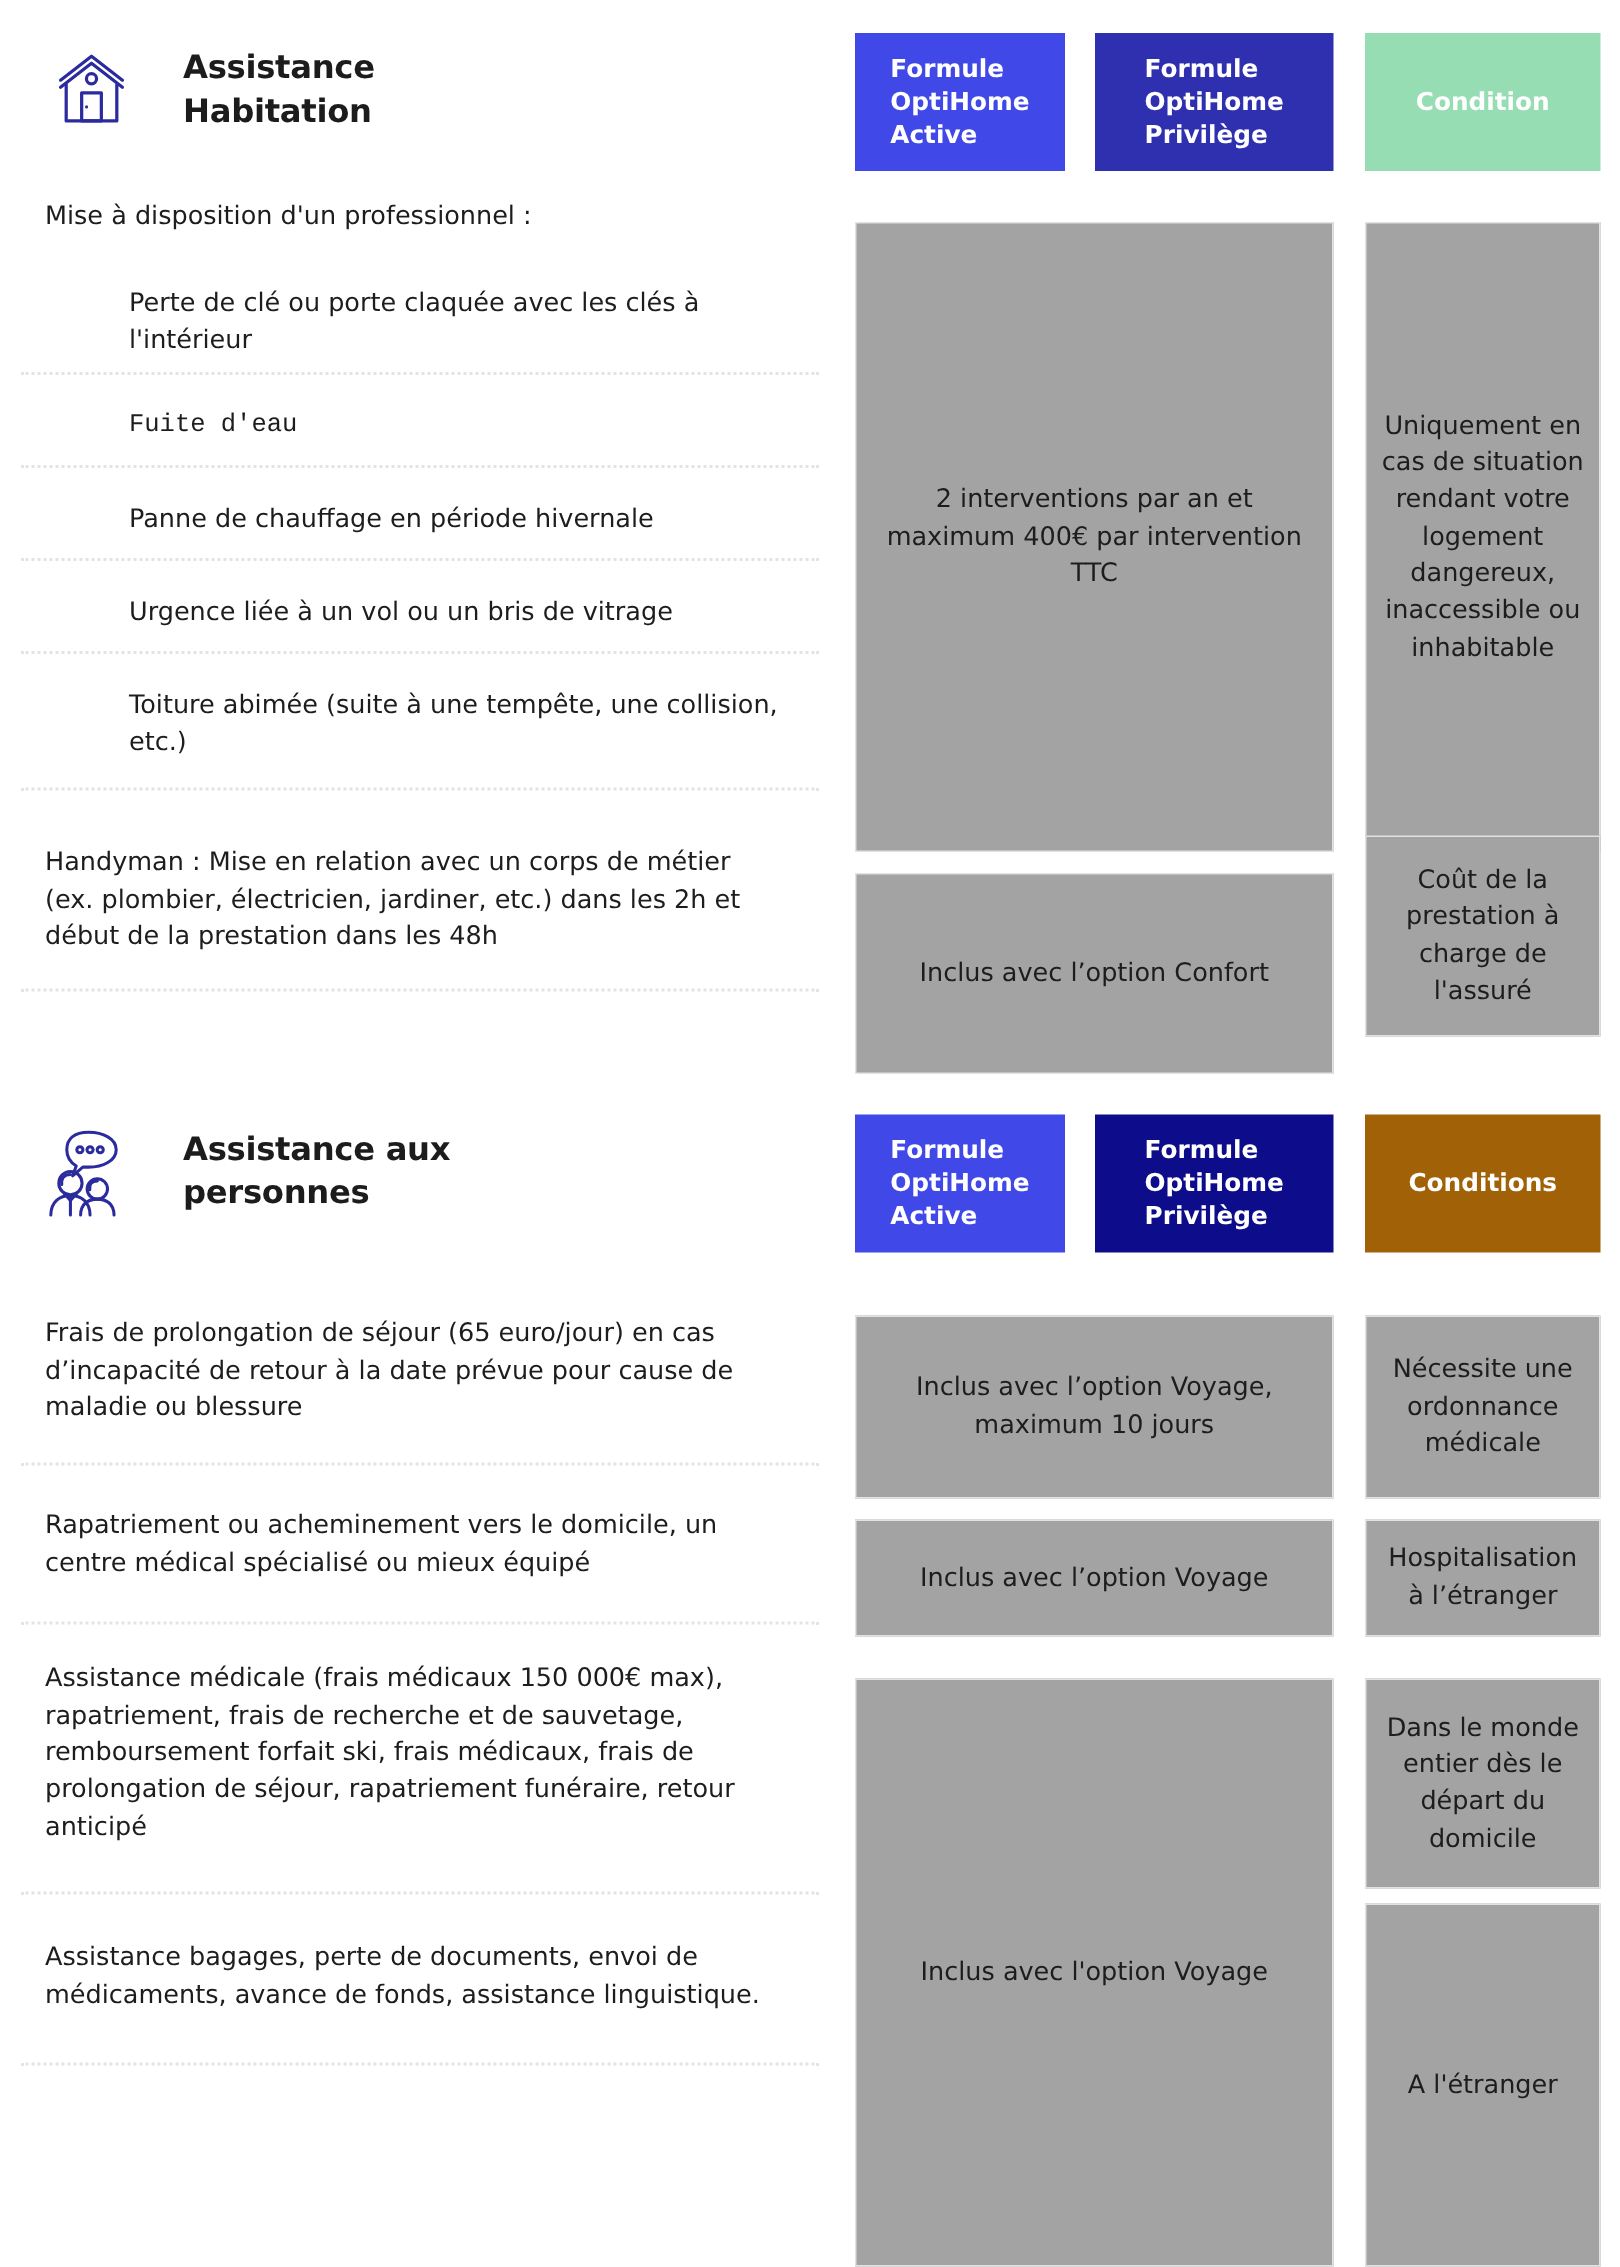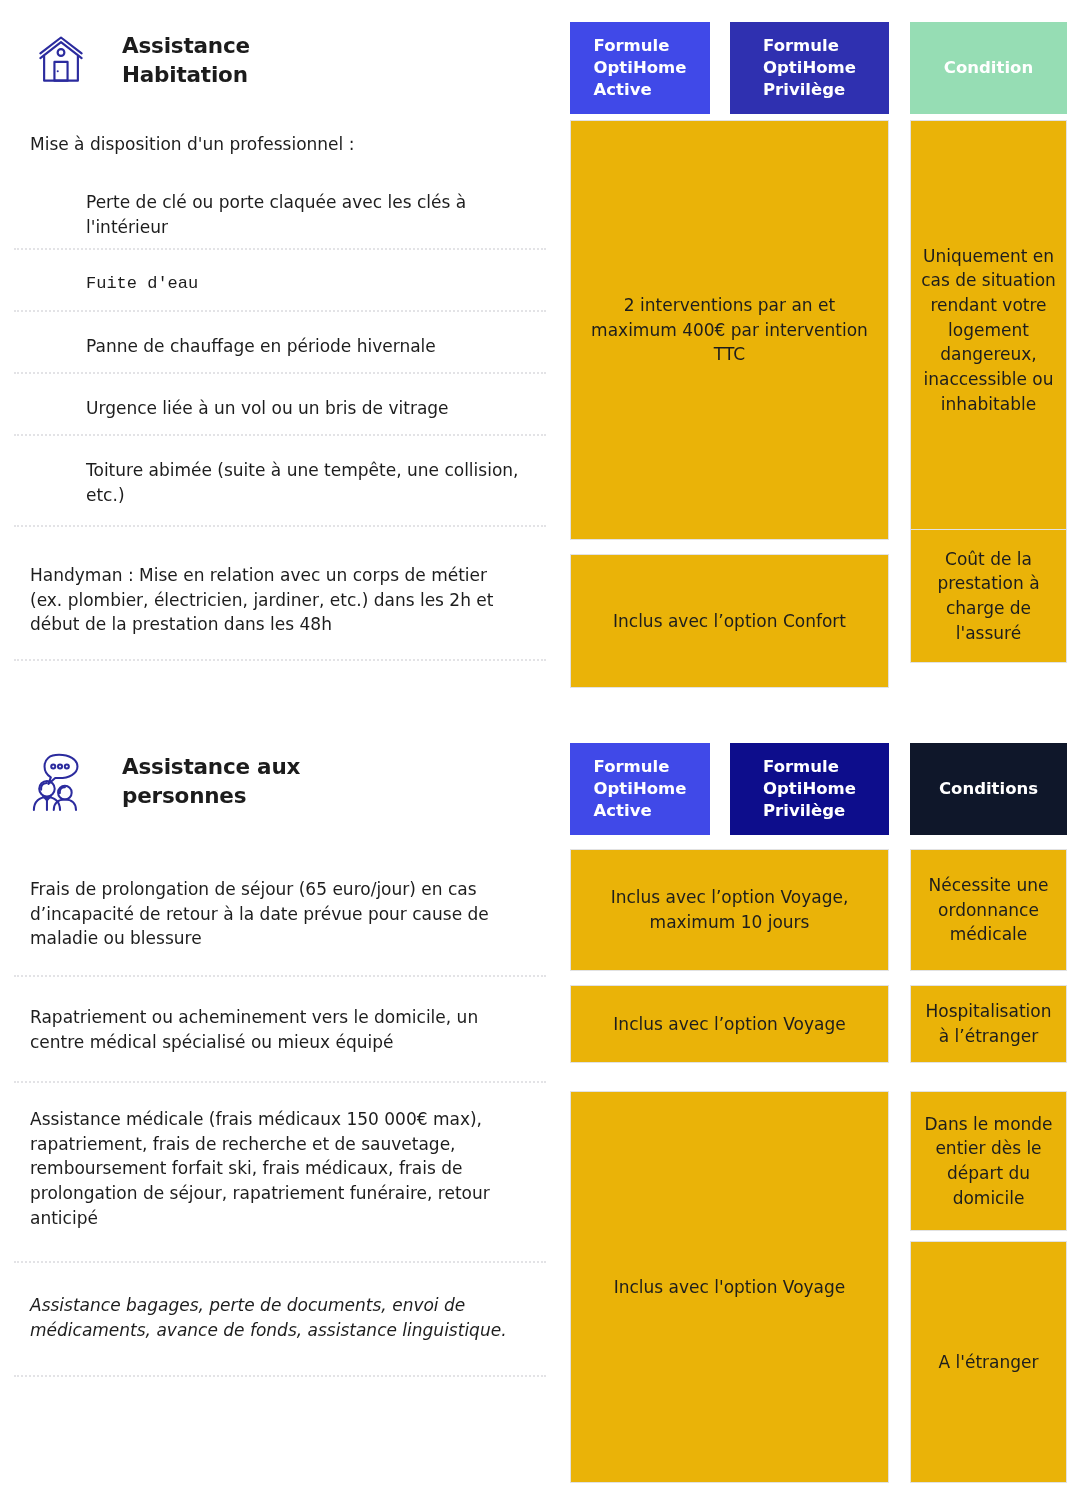--- a/index.html
+++ b/index.html
@@ -71,27 +71,28 @@
     position: absolute;
     left: 14px; right: 14px; bottom: 0;
     border-bottom: 2px dotted #e3e3e6;
   }
 
   
   .cells { position: absolute; left: 0; top: 0; width: 1080px; height: 100%; }
   .cell {
     position: absolute;
     border: 1px solid #e2e2e2;
-    background: #eab308;
+    background: #a3a3a3;
     display: flex; align-items: center; justify-content: center;
     text-align: center;
     font-size: 17px;
     line-height: 1.45;
     color: #1d1d1d;
     padding: 8px 10px;
+    margin-top: 28px;
   }
   .cell.wide  { left: 570px; width: 319px; }
   .cell.narrow{ left: 910px; width: 157px; }
 
   .spacer { height: 26px; }
 </style>
 </head>
 <body>
 
 <div class="section">
@@ -178,21 +179,21 @@
       </div>
       <div class="sec-title">Assistance aux personnes</div>
     </div>
 
     <div class="chip chip-active" style="background:#4049e8">
       <span>Formule<br>OptiHome<br>Active</span>
     </div>
     <div class="chip chip-privilege" style="background:#0d0d8c">
       <span>Formule<br>OptiHome<br>Privilège</span>
     </div>
-    <div class="chip chip-condition" style="background:#0f172a">
+    <div class="chip chip-condition" style="background:#a16207">
       <span>Conditions</span>
     </div>
   </div>
 
   <div class="rows" style="height:660px">
     <div class="cells">
       <div class="cell wide" style="top:8px; height:122px;">Inclus avec l’option Voyage, maximum 10 jours</div>
       <div class="cell wide" style="top:144px; height:78px;">Inclus avec l’option Voyage</div>
 
       <div class="cell narrow" style="top:8px; height:122px;">Nécessite une ordonnance médicale</div>
@@ -206,16 +207,16 @@
     <div class="row">
       <div class="row-left sep" style="height:136px; padding-top:36px;">Frais de prolongation de séjour (65 euro/jour) en cas d’incapacité de retour à la date prévue pour cause de maladie ou blessure</div>
     </div>
     <div class="row">
       <div class="row-left sep" style="height:106px; padding-top:28px;">Rapatriement ou acheminement vers le domicile, un centre médical spécialisé ou mieux équipé</div>
     </div>
     <div class="row">
       <div class="row-left sep" style="height:180px; padding-top:24px;">Assistance médicale (frais médicaux 150 000€ max), rapatriement, frais de recherche et de sauvetage, remboursement forfait ski, frais médicaux, frais de prolongation de séjour, rapatriement funéraire, retour anticipé</div>
     </div>
     <div class="row">
-      <div class="row-left sep" style="height:114px; padding-top:30px;font-style:italic;">Assistance bagages, perte de documents, envoi de médicaments, avance de fonds, assistance linguistique.</div>
+      <div class="row-left sep" style="height:114px; padding-top:30px;">Assistance bagages, perte de documents, envoi de médicaments, avance de fonds, assistance linguistique.</div>
     </div>
   </div>
 </div>
 
 </body></html>

